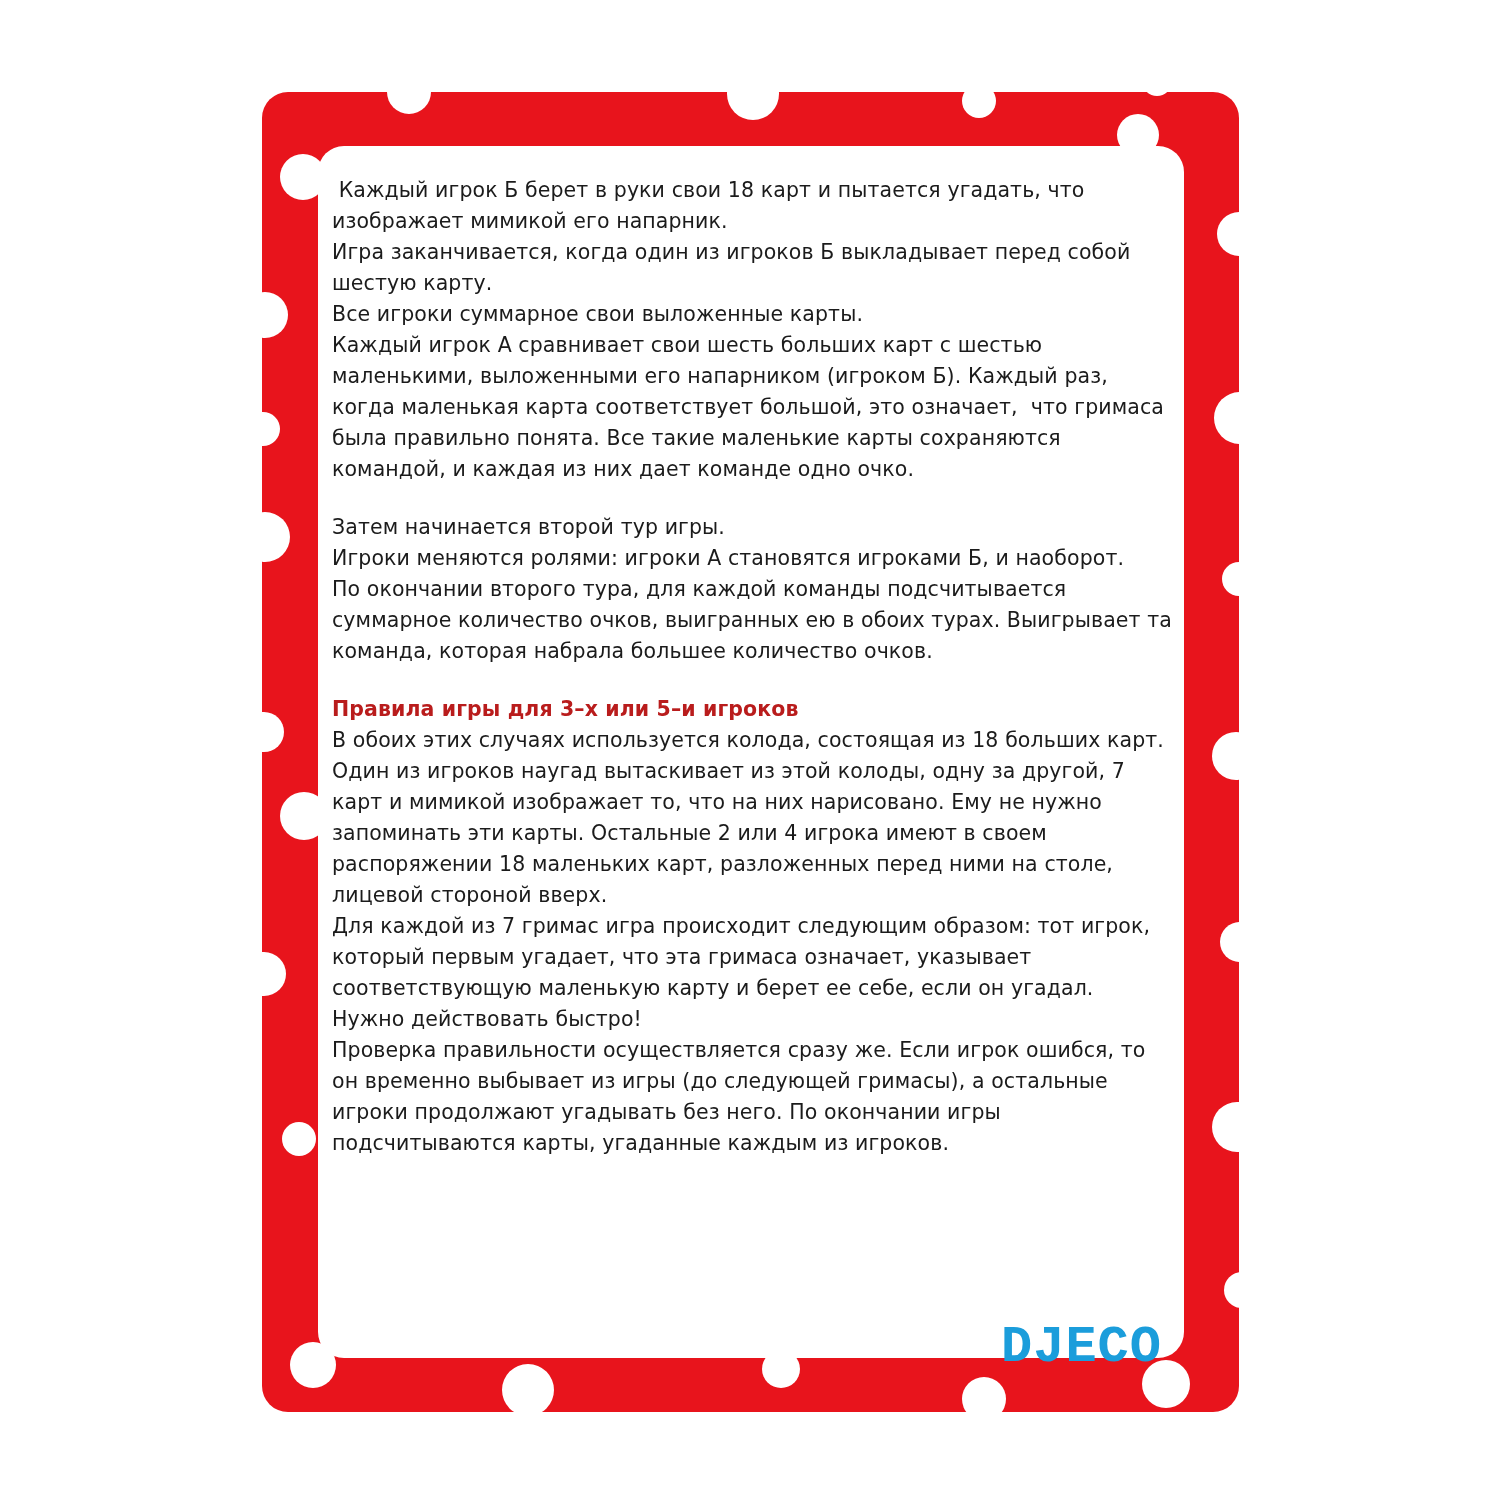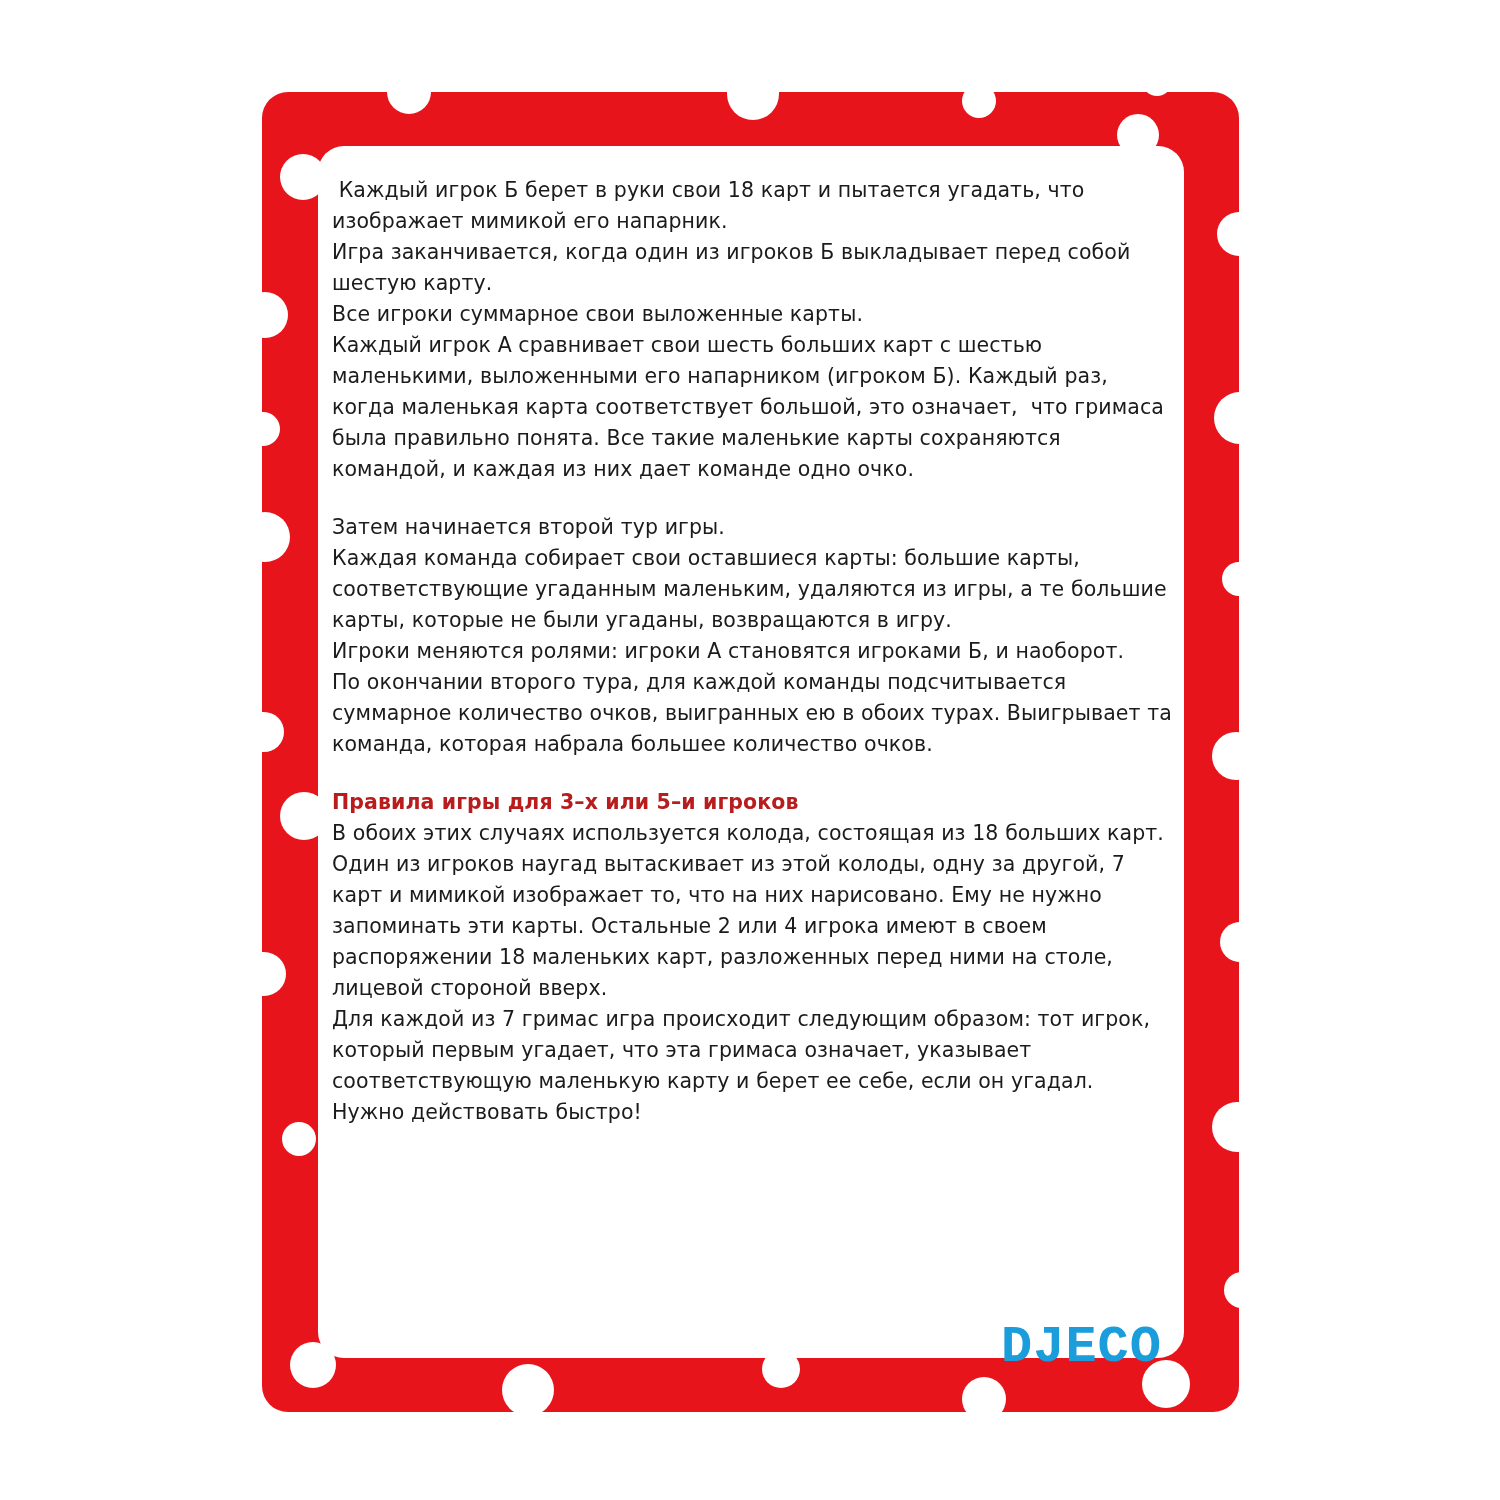--- a/index.html
+++ b/index.html
@@ -126,26 +126,26 @@
   <div class="content">
 
     <p class="para"> Каждый игрок Б берет в руки свои 18 карт и пытается угадать, что изображает мимикой его напарник.</p>
     <p class="para">Игра заканчивается, когда один из игроков Б выкладывает перед собой шестую карту.</p>
     <p class="para">Все игроки суммарное свои выложенные карты.</p>
     <p class="para">Каждый игрок А сравнивает свои шесть больших карт с шестью маленькими, выложенными его напарником (игроком Б). Каждый раз, когда маленькая карта соответствует большой, это означает,  что гримаса была правильно понята. Все такие маленькие карты сохраняются командой, и каждая из них дает команде одно очко.</p>
 
     <div class="gap"></div>
 
     <p class="para">Затем начинается второй тур игры.</p>
-    <p class="para">Каждая команда собирает свои оставшиеся карты: большие карты, соответствующие угаданным маленьким, удаляются из игры, а те большие карты, которые не были угаданы, возвращаются в игру.</p>
     <p class="para">Игроки меняются ролями: игроки А становятся игроками Б, и наоборот.</p>
     <p class="para">По окончании второго тура, для каждой команды подсчитывается суммарное количество очков, выигранных ею в обоих турах. Выигрывает та команда, которая набрала большее количество очков.</p>
 
     <div class="gap"></div>
 
     <p class="heading">Правила игры для 3–х или 5–и игроков</p>
     <p class="para">В обоих этих случаях используется колода, состоящая из 18 больших карт. Один из игроков наугад вытаскивает из этой колоды, одну за другой, 7 карт и мимикой изображает то, что на них нарисовано. Ему не нужно запоминать эти карты. Остальные 2 или 4 игрока имеют в своем распоряжении 18 маленьких карт, разложенных перед ними на столе, лицевой стороной вверх.</p>
     <p class="para">Для каждой из 7 гримас игра происходит следующим образом: тот игрок, который первым угадает, что эта гримаса означает, указывает соответствующую маленькую карту и берет ее себе, если он угадал. Нужно действовать быстро!</p>
+    <p class="para">Проверка правильности осуществляется сразу же. Если игрок ошибся, то он временно выбывает из игры (до следующей гримасы), а остальные игроки продолжают угадывать без него. По окончании игры подсчитываются карты, угаданные каждым из игроков.</p>
 
     <div class="logo">DJECO</div>
   </div>
 
 </div>
 
 </body></html>

